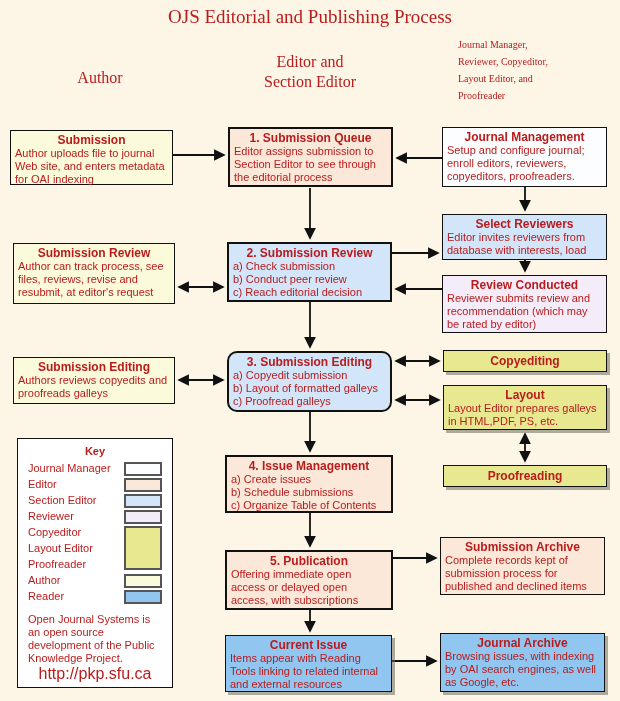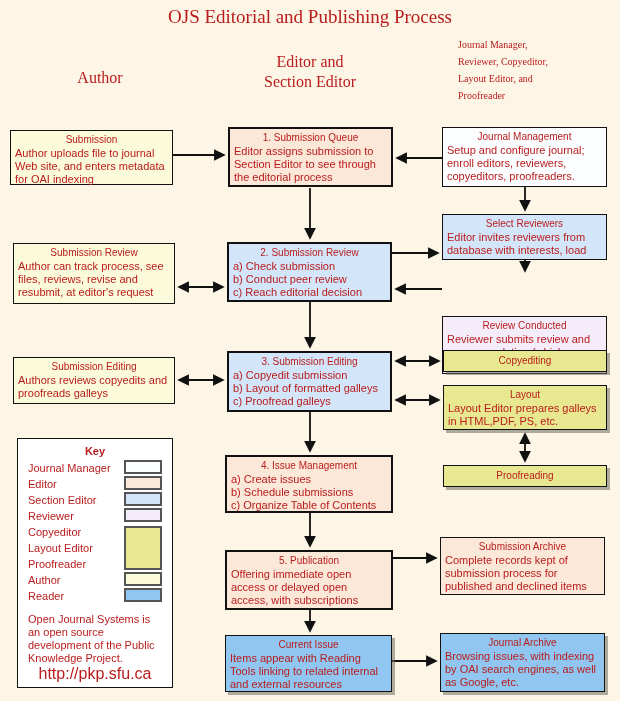--- a/index.html
+++ b/index.html
@@ -14,28 +14,28 @@
   .col-header{
     position:absolute;font-family:"Liberation Serif", serif;font-size:16px;line-height:20px;
   }
   #arrows{position:absolute;left:0;top:0;z-index:1;}
   .box{
     position:absolute;z-index:2;box-sizing:border-box;
     border:1px solid #111;padding:2px 4px;
   }
   .b2{border-width:2px;}
   .shadow{box-shadow:3px 3px 0 rgba(110,110,95,0.55);}
-  .bt{font-size:10px;font-weight:normal;text-align:center;line-height:14px;}
+  .bt{font-size:12px;font-weight:bold;text-align:center;line-height:14px;}
   .bb{font-size:11px;line-height:13px;text-align:left;white-space:pre-line;}
   .center-title{display:flex;align-items:center;justify-content:center;padding:0;}
   .center-title .bt{margin:0;}
   
   #key-box{position:absolute;z-index:2;box-sizing:border-box;border:1px solid #111;padding:6px 10px 4px 10px;}
   .key-heading{font-size:11px;font-weight:bold;text-align:center;margin-bottom:3px;}
-  .key-row{display:flex;align-items:flex-start;justify-content:space-between;height:16px;}
+  .key-row{display:flex;align-items:flex-end;justify-content:space-between;height:16px;}
   .key-label{font-size:11px;line-height:16px;}
   .key-swatch{width:34px;height:10px;border:2px solid #555;box-sizing:content-box;}
   .key-group{display:flex;align-items:center;justify-content:space-between;height:48px;}
   .key-group-labels{display:flex;flex-direction:column;}
   .key-swatch-tall{width:34px;height:40px;border:2px solid #555;box-sizing:content-box;}
   .key-note{font-size:11px;line-height:13px;margin-top:9px;}
   .key-url{font-size:16px;text-align:center;}
 </style>
 </head>
 <body>
@@ -100,21 +100,21 @@
   <div class="box b2" style="left: 228px; top: 127px; width: 165px; height: 60px; background-color: rgb(251, 232, 217);">
     <div class="bt">1. Submission Queue</div>
     <div class="bb">Editor assigns submission to Section Editor to see through the editorial process</div>
   </div>
   <div class="box b2" style="left: 227px; top: 242px; width: 165px; height: 60px; background-color: rgb(210, 229, 249);">
     <div class="bt">2. Submission Review</div>
     <div class="bb">a) Check submission
 b) Conduct peer review
 c) Reach editorial decision</div>
   </div>
-  <div class="box b2" style="left: 227px; top: 351px; width: 165px; height: 61px; background-color: rgb(210, 229, 249);">
+  <div class="box b2" style="left: 227px; top: 351px; width: 165px; height: 61px; background-color: rgb(210, 229, 249); border-radius: 10px;">
     <div class="bt">3. Submission Editing</div>
     <div class="bb">a) Copyedit submission
 b) Layout of formatted galleys
 c) Proofread galleys</div>
   </div>
   <div class="box b2" style="left: 225px; top: 455px; width: 168px; height: 58px; background-color: rgb(251, 232, 217);">
     <div class="bt">4. Issue Management</div>
     <div class="bb">a) Create issues
 b) Schedule submissions
 c) Organize Table of Contents</div>
@@ -129,21 +129,21 @@
   </div>
 
   <div class="box" style="left: 442px; top: 127px; width: 165px; height: 60px; background-color: rgb(251, 253, 255);">
     <div class="bt">Journal Management</div>
     <div class="bb">Setup and configure journal; enroll editors, reviewers, copyeditors, proofreaders.</div>
   </div>
   <div class="box" style="left: 442px; top: 214px; width: 165px; height: 46px; background-color: rgb(210, 229, 249);">
     <div class="bt">Select Reviewers</div>
     <div class="bb">Editor invites reviewers from database with interests, load</div>
   </div>
-  <div class="box" style="left: 442px; top: 275px; width: 165px; height: 58px; background-color: rgb(245, 236, 250); margin-top: 41px;">
+  <div class="box" style="left: 442px; top: 275px; width: 165px; height: 58px; background-color: rgb(245, 236, 250);">
     <div class="bt">Review Conducted</div>
     <div class="bb">Reviewer submits review and recommendation (which may be rated by editor)</div>
   </div>
   <div class="box shadow center-title" style="left: 443px; top: 350px; width: 164px; height: 22px; background-color: rgb(231, 232, 143);">
     <div class="bt">Copyediting</div>
   </div>
   <div class="box shadow" style="left: 443px; top: 385px; width: 164px; height: 45px; background-color: rgb(231, 232, 143);">
     <div class="bt">Layout</div>
     <div class="bb">Layout Editor prepares galleys in HTML,PDF, PS, etc.</div>
   </div>

